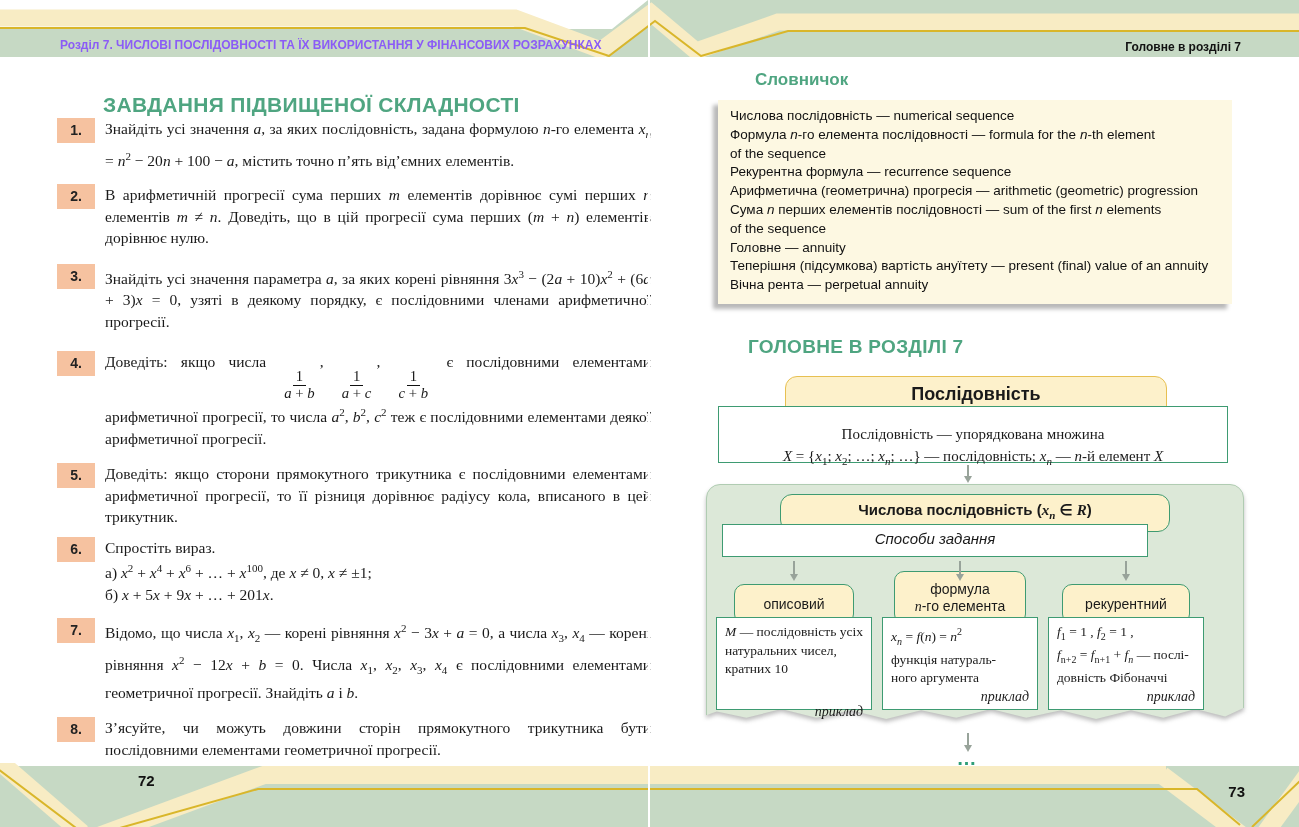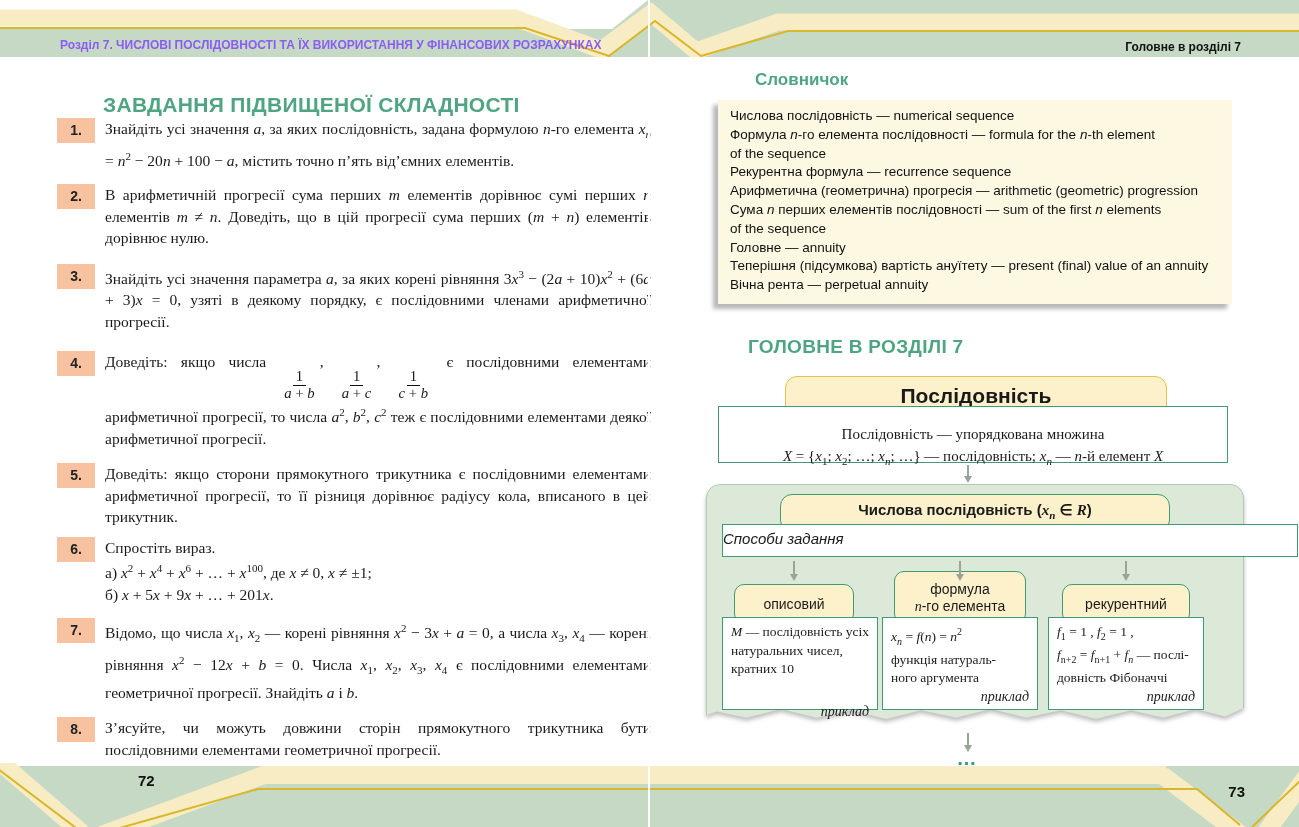--- a/index.html
+++ b/index.html
@@ -45,21 +45,21 @@
   .gloss-title{position:absolute;left:105px;top:70px;margin:0;font-size:17px;font-weight:bold;color:#4fa581;}
   .gloss-box{position:absolute;left:68px;top:100px;width:514px;box-sizing:border-box;
              background:#fdf8e2;padding:7px 10px 9px 12px;
              box-shadow:-5px 5px 4px rgba(0,0,0,.28);
              font-size:13.5px;line-height:18.8px;color:#111;}
   .sum-title{position:absolute;left:98px;top:336px;margin:0;font-size:19px;font-weight:bold;
              color:#4fa581;letter-spacing:.3px;}
 
   .seq-tab{position:absolute;left:135px;top:376px;width:382px;height:44px;box-sizing:border-box;
            background:#fdf1cb;border:1.5px solid #e7c052;border-radius:12px;
-           text-align:center;font-size:21px;font-weight:bold;padding-top:7px;z-index:1;}
+           text-align:center;font-size:18px;font-weight:bold;padding-top:7px;z-index:1;}
   .def-box{position:absolute;left:68px;top:406px;width:510px;height:57px;box-sizing:border-box;
            background:#fff;border:1.5px solid #3e9b72;z-index:2;
            font-family:"Liberation Serif",serif;font-size:15px;text-align:center;padding-top:16px;line-height:22px;}
   .def-box sub{font-size:11px;}
 
   .darr{position:absolute;width:2px;background:#98a39a;z-index:3;}
   .darr::after{content:"";position:absolute;top:100%;left:-3.5px;
                border:4.5px solid transparent;border-top:7px solid #98a39a;}
   .a-main1{left:317px;top:465px;height:11px;}
   .a-main2{left:317px;top:733px;height:12px;}
@@ -72,37 +72,37 @@
     border-radius:14px;box-sizing:border-box;
     clip-path:polygon(0 0,100% 0,100% 91%,96.5% 94.5%,91% 91.5%,85% 95%,79% 92%,72.5% 95.5%,
       66% 92%,59.5% 95%,53% 91.5%,46.5% 95%,40% 92%,33.5% 95.5%,27% 92%,20.5% 95%,14% 91.5%,
       7.5% 95%,2% 92.5%,0 94%);}
 
   .num-tab{position:absolute;left:130px;top:494px;width:390px;height:38px;box-sizing:border-box;
            background:#fdf1cb;border:1.5px solid #3e9b72;border-radius:12px;z-index:1;
            text-align:center;font-size:15px;font-weight:bold;padding-top:6px;}
   .num-tab i{font-family:"Liberation Serif",serif;font-weight:bold;}
   .num-tab sub{font-size:11px;}
-  .methods-box{position:absolute;left:72px;top:524px;width:576px;height:33px;box-sizing:border-box;
+  .methods-box{position:absolute;left:72px;top:524px;width:426px;height:33px;box-sizing:border-box;
                background:#fff;border:1.5px solid #3e9b72;z-index:2;
-               text-align:left;font-size:15px;font-style:italic;padding-top:5px;}
+               text-align:center;font-size:15px;font-style:italic;padding-top:5px;}
 
   .col-tab{position:absolute;box-sizing:border-box;background:#fdf1cb;border:1.5px solid #3e9b72;
            border-radius:10px;z-index:1;text-align:center;font-size:14px;line-height:17px;
            display:flex;flex-direction:column;justify-content:center;}
   .tab-c1{left:84px;top:584px;width:120px;height:40px;}
   .tab-c2{left:244px;top:571px;width:132px;height:53px;}
   .tab-c3{left:412px;top:584px;width:128px;height:40px;}
   .col-tab i{font-family:"Liberation Serif",serif;}
 
   .col-box{position:absolute;top:617px;width:156px;height:93px;box-sizing:border-box;
            background:#fff;border:1.5px solid #3e9b72;z-index:2;padding:5px 8px 4px 8px;
            font-family:"Liberation Serif",serif;font-size:13.5px;line-height:18.5px;
            display:flex;flex-direction:column;}
-  .box-c1{left:72px;gap:24px;} .box-c2{left:232px;} .box-c3{left:398px;}
+  .box-c1{left:66px;gap:24px;} .box-c2{left:232px;} .box-c3{left:398px;}
   .col-box sub{font-size:10px;} .col-box sup{font-size:10px;}
   .example{margin-top:auto;text-align:right;font-style:italic;font-size:14px;}
 
   .dots{position:absolute;left:288px;top:747px;width:60px;text-align:center;
         color:#2e9e78;font-size:20px;font-weight:bold;letter-spacing:3px;}
 </style>
 </head>
 <body>
 
 <div class="spread">

